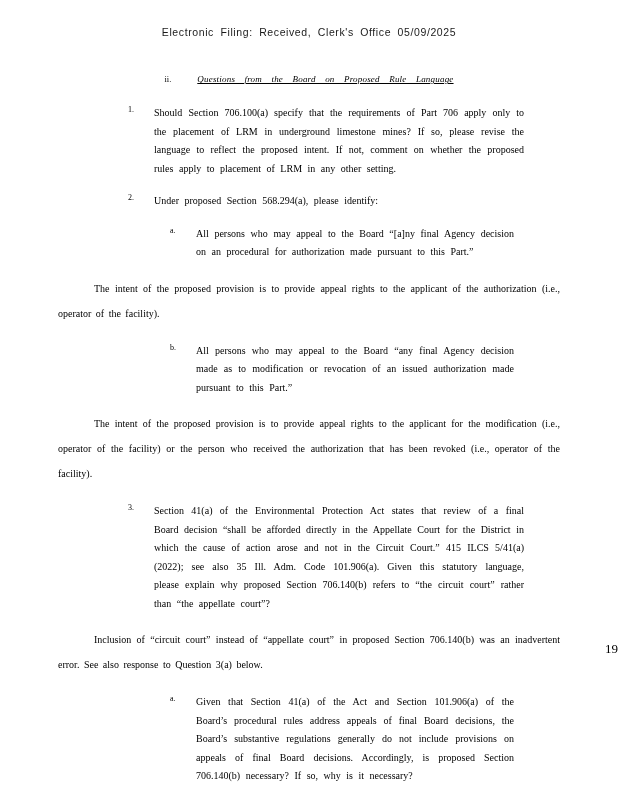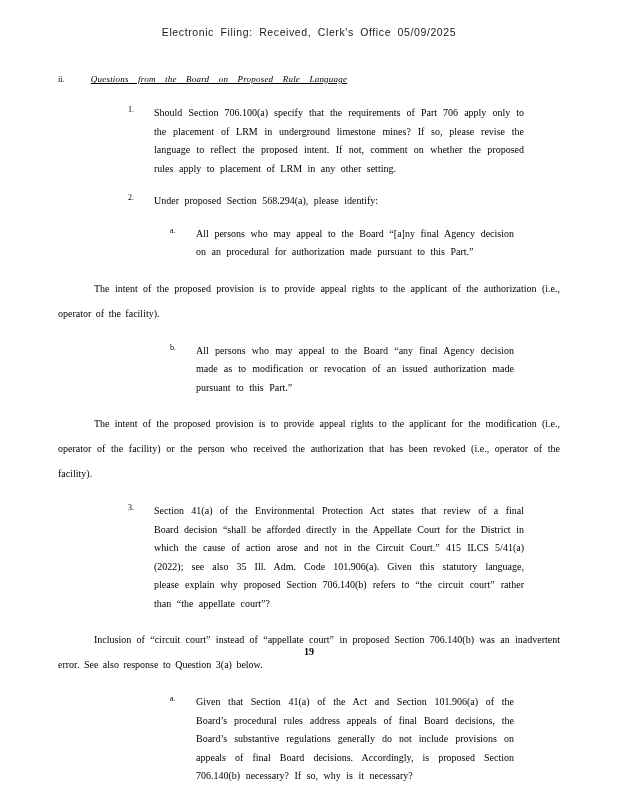--- a/index.html
+++ b/index.html
@@ -25,21 +25,21 @@
     text-align: center;
     font-family: "Liberation Sans", sans-serif;
     font-size: 10.5px;
     letter-spacing: 0.6px;
     word-spacing: 3px;
     color: #1a1a1a;
     margin-top: 4px;
     margin-bottom: 30px;
   }
   .heading-line {
-    text-align: left;
+    text-align: center;
     margin-bottom: 18px;
   }
   .heading-line .numeral {
     font-size: 8.5px;
     margin-right: 26px;
     vertical-align: baseline;
   }
   .heading-line .heading-text {
     font-size: 9px;
     font-style: italic;
@@ -86,23 +86,22 @@
   }
   .answer .ind {
     display: inline-block;
     width: 36px;
   }
   .pagenum {
     position: absolute;
     bottom: 42px;
     left: 0;
     right: 0;
-    text-align: center;
-    font-size: 10px;
-    font-weight: bold;
+    text-align: right;
+    font-size: 13px;
   }
 </style>
 </head>
 <body>
 
 <div class="page">
 
   <div class="stamp">Electronic    Filing:   Received,   Clerk's   Office   05/09/2025</div>
 
   <div class="heading-line">

